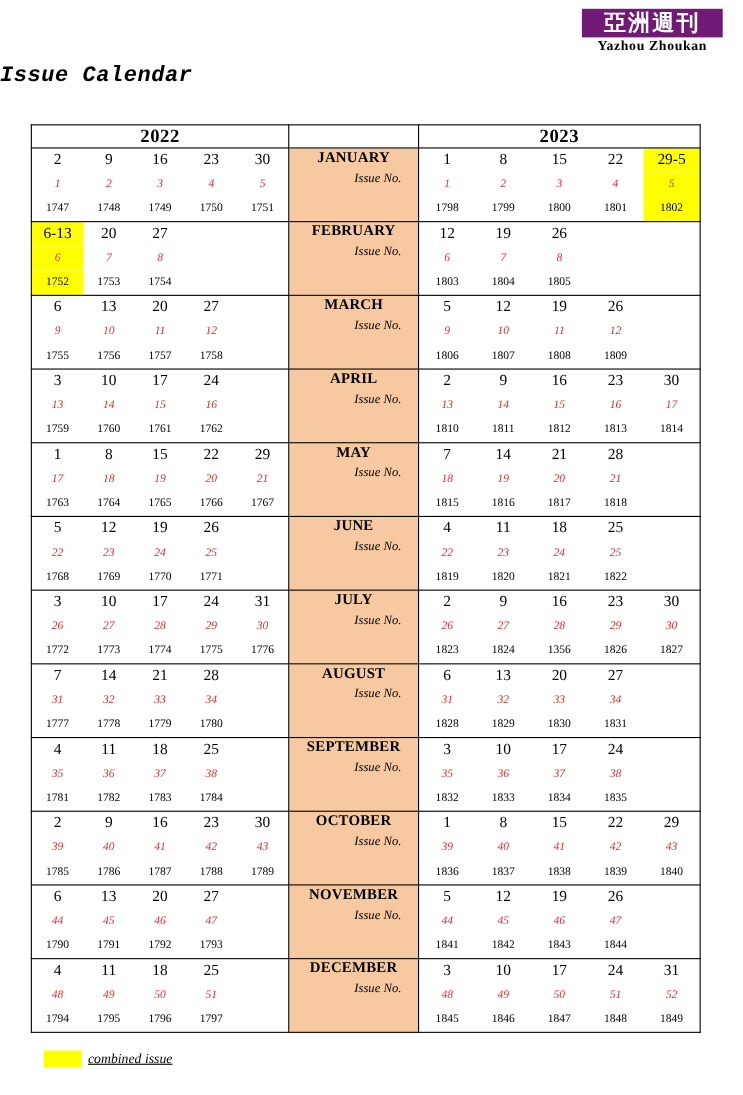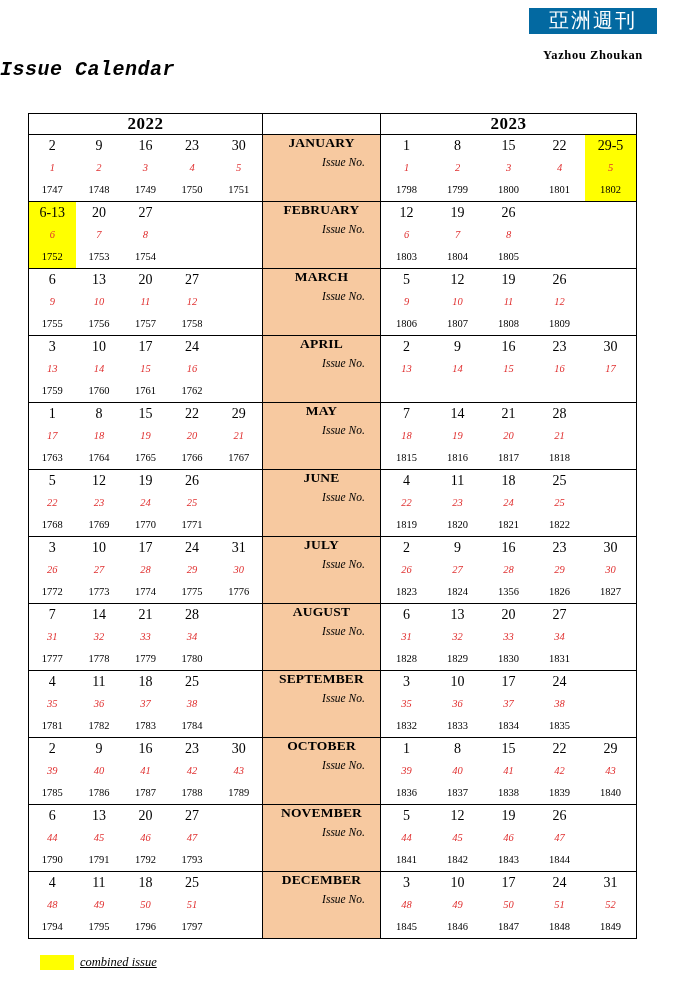--- a/index.html
+++ b/index.html
@@ -16,35 +16,35 @@
     overflow: hidden;
   }
   .logo {
     position: absolute;
     top: 8px;
     right: 18px;
     width: 128px;
     text-align: center;
   }
   .logo-cn {
-    background: #0369a1;
+    background: #701a75;
     color: #ffffff;
     font-family: "DejaVu Sans", sans-serif;
-    font-weight: normal;
+    font-weight: bold;
     font-size: 20px;
     letter-spacing: 2px;
     padding: 2px 0 3px 0;
     line-height: 1.05;
   }
   .logo-en {
     font-family: "Liberation Serif", serif;
     font-weight: bold;
     font-size: 12.5px;
     letter-spacing: 0.6px;
-    margin-top: 14px;
+    margin-top: 0;
   }
   .page-title {
     position: absolute;
     top: 58px;
     left: 0;
     width: 100%;
     text-align: left;
     font-family: Liberation Mono, monospace;
     font-style: italic;
     font-weight: bold;
@@ -395,20 +395,27 @@
                   <td class="d-date">23</td>
                   <td class="d-date">30</td>
                 </tr>
                 <tr>
                   <td class="d-issue">13</td>
                   <td class="d-issue">14</td>
                   <td class="d-issue">15</td>
                   <td class="d-issue">16</td>
                   <td class="d-issue">17</td>
                 </tr>
+                <tr>
+                  <td class="d-num">1810</td>
+                  <td class="d-num">1811</td>
+                  <td class="d-num">1812</td>
+                  <td class="d-num">1813</td>
+                  <td class="d-num">1814</td>
+                </tr>
               </tbody>
             </table>
           </td>
         </tr>
         <tr>
           <td class="side">
             <table class="inner">
               <tbody>
                 <tr>
                   <td class="d-date">1</td>

